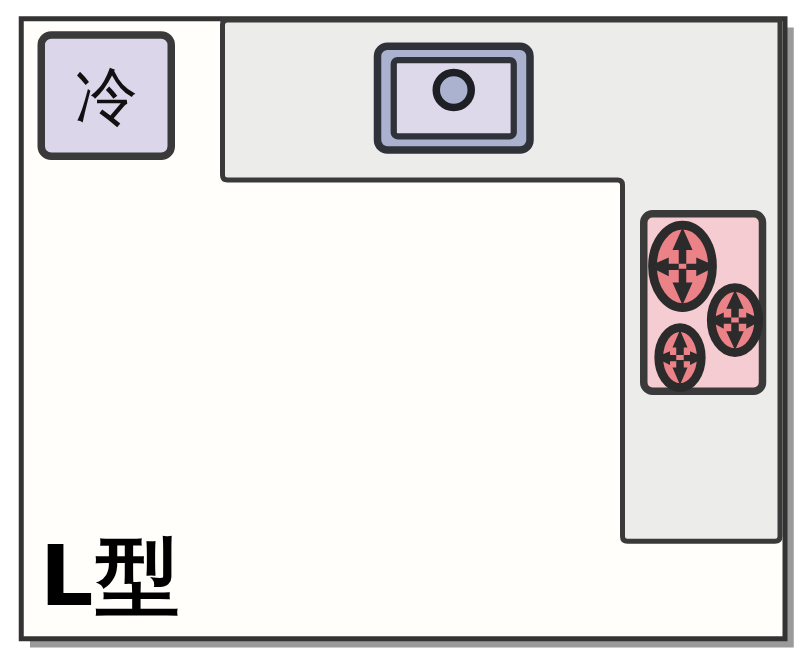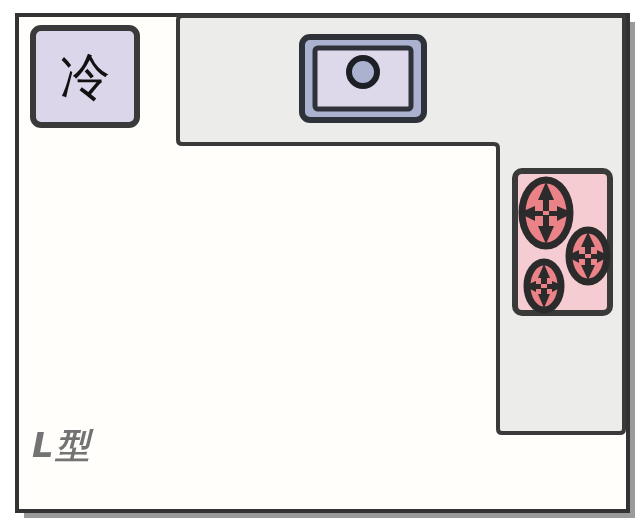--- a/index.html
+++ b/index.html
@@ -24,28 +24,27 @@
     position: absolute;
     left: 0;
     top: 0;
     display: block;
   }
   .caption-text {
     position: absolute;
     left: 32px;
     top: 428px;
     font-family: "DejaVu Sans", "Liberation Sans", sans-serif;
-    font-size: 34px;
+    font-size: 67px;
     font-weight: bold;
-    color: #737373;
+    color: #000000;
     letter-spacing: 2px;
     line-height: 1;
     white-space: nowrap;
     user-select: none;
-    font-style: italic;
   }
   .fridge-label {
     position: absolute;
     left: 33px;
     top: 28px;
     width: 104px;
     height: 97px;
     display: flex;
     align-items: center;
     justify-content: center;

